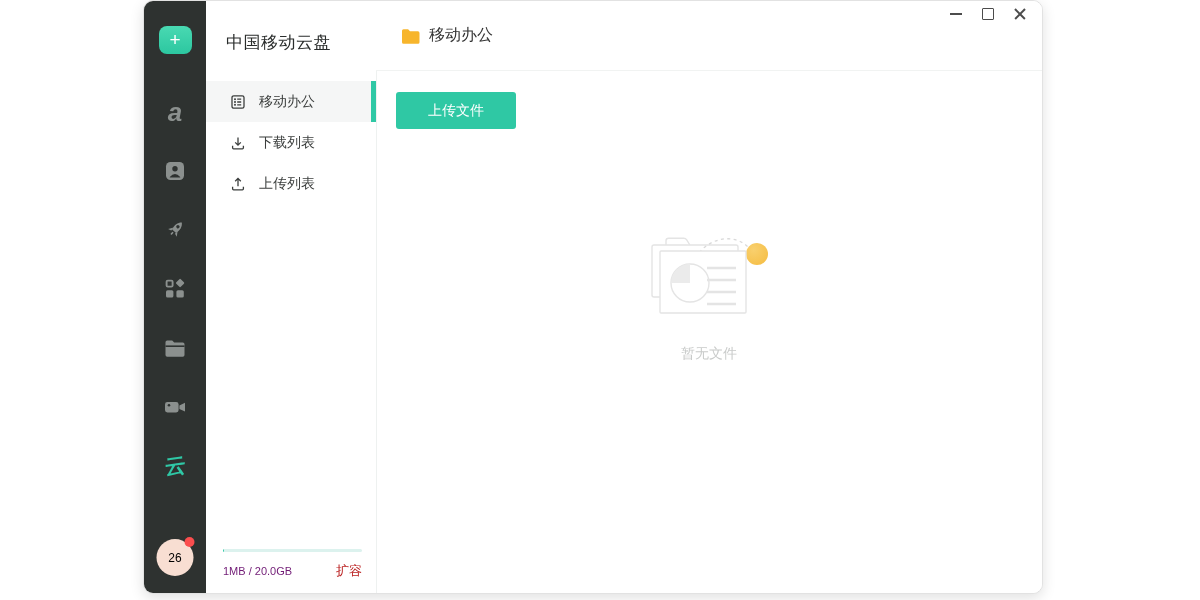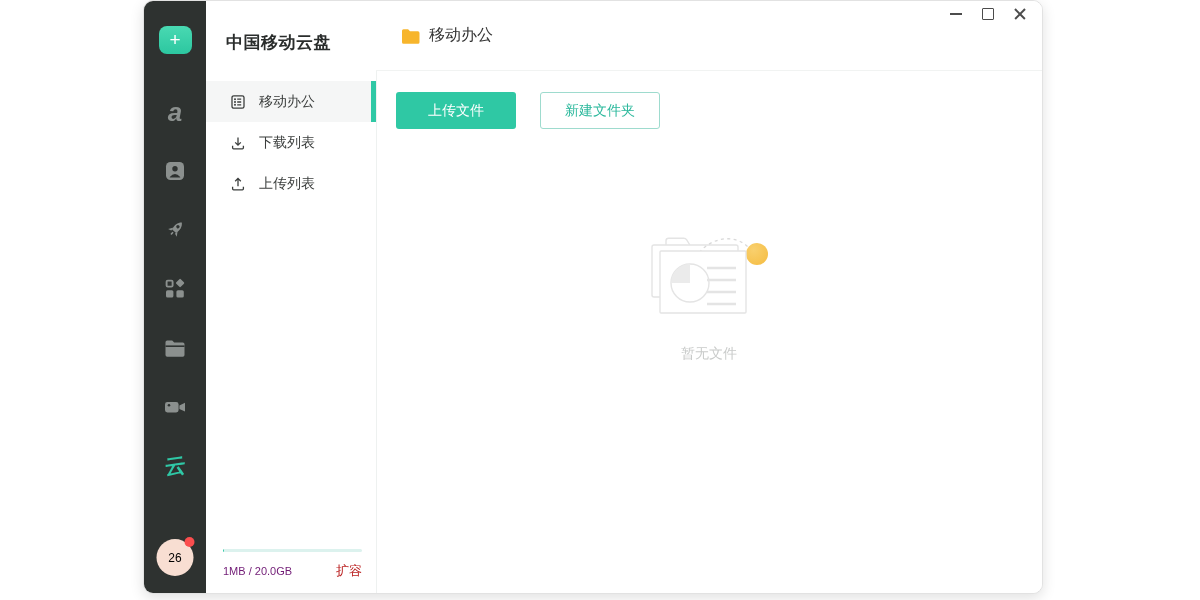--- a/index.html
+++ b/index.html
@@ -24,42 +24,42 @@
                  transform:rotate(-8deg) skewX(-6deg); display:inline-block; }
   .avatar { position:absolute; bottom:17px; left:50%; transform:translateX(-50%);
             width:37px; height:37px; border-radius:50%; background:#f8ded2;
             color:#000000; font-size:12px; display:flex; align-items:center;
             justify-content:center; cursor:pointer; }
   .avatar-dot { position:absolute; top:-2px; right:-1px; width:10px; height:10px;
                 border-radius:50%; background:#fb4e4e; }
 
   
   .side { width:170px; flex-shrink:0; background:#fff; position:relative; }
-  .side-title { height:80px; padding:30px 0 0 20px; font-size:17px; font-weight:700;
+  .side-title { height:80px; padding:30px 0 0 20px; font-size:17px; font-weight:400;
                 color:#2a2d2c; letter-spacing:.5px; }
   .nav-item { height:41px; display:flex; align-items:center; padding-left:24px;
               gap:13px; font-size:14px; color:#3b3e3d; position:relative; cursor:pointer; }
   .nav-item.active { background:#f5f6f6; }
   .active-bar { position:absolute; right:0; top:0; bottom:0; width:5px; background:#2fc8a5; }
   .nav-ic { width:16px; height:16px; display:flex; }
   .storage { position:absolute; bottom:0; left:0; right:0; padding:0 14px 13px 17px; }
   .storage-bar { height:3px; border-radius:2px; background:#dcf2ee; margin-bottom:10px;
                  position:relative; overflow:hidden; }
   .storage-fill { position:absolute; left:0; top:0; bottom:0; width:1%; background:#2fc8a5; }
   .storage-row { display:flex; justify-content:space-between; align-items:baseline; }
   .storage-usage { font-size:11px; color:#701a75; }
   .storage-expand { font-size:13px; color:#b91c1c; cursor:pointer; }
 
   
   .main { flex:1; position:relative; background:#fff; }
   .v-divider { position:absolute; left:0; top:70px; bottom:0; width:1px; background:#eef1f0; }
   .main-header { height:70px; display:flex; align-items:center; padding-left:25px; gap:9px;
                  border-bottom:1px solid #f1f3f2; }
   .main-title { font-size:16px; font-weight:500; color:#333; }
-  .toolbar { padding:21px 0 0 20px; display:flex; gap:24px; }
+  .toolbar { padding:21px 0 0 20px; display:flex; gap:4px; }
   .btn { width:120px; height:37px; font-size:14px; border-radius:3px; cursor:pointer;
          font-family:inherit; }
   .btn-primary { background:#2fc8a4; color:#fff; border:none; }
   .btn-outline { background:#fff; color:#2bb89c; border:1px solid #9edbce; }
   .empty { position:absolute; top:230px; left:50%; transform:translateX(-50%);
            text-align:center; }
   .empty-text { margin-top:18px; font-size:14px; color:#c9cbca; }
 
   
   .wc { position:absolute; top:6px; right:16px; display:flex; gap:19px; align-items:center; z-index:9; }
@@ -194,21 +194,20 @@
       <span style="display:flex;">
         <svg width="19" height="16" viewBox="0 0 19 16">
           <path d="M1 14.2 V2.8 q0-1.5 1.5-1.5 h4.6 l1.9 2 h7.9 q1.6 0 1.6 1.6 v9.3 q0 1.5-1.5 1.5 H2.5 q-1.5 0-1.5-1.5 Z" fill="#f7b52c"></path>
         </svg>
       </span>
       <span class="main-title">移动办公</span>
     </div>
 
     <div class="toolbar">
       <button class="btn btn-primary">上传文件</button>
-      <button class="btn btn-outline">新建文件夹</button>
     </div>
 
     <div class="empty">
       <span style="display:inline-block;">
         <svg width="130" height="92" viewBox="0 0 130 92">
           <defs>
             <radialGradient id="ballGrad" cx="0.35" cy="0.3" r="0.9">
               <stop offset="0%" stop-color="#f9d06e"></stop>
               <stop offset="100%" stop-color="#f5bd43"></stop>
             </radialGradient>

